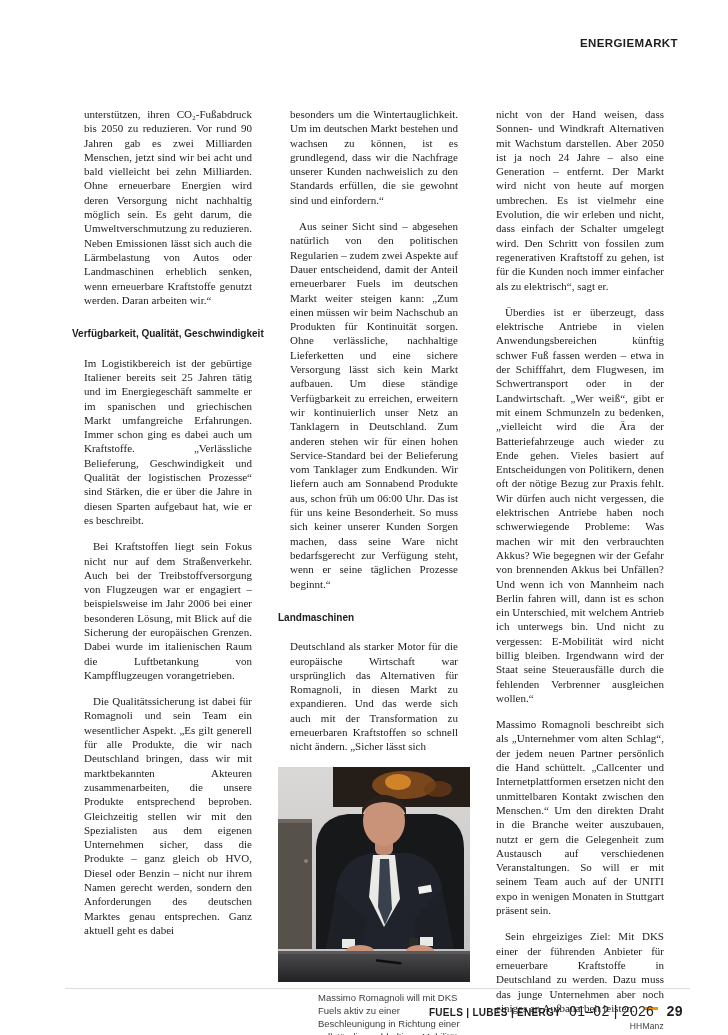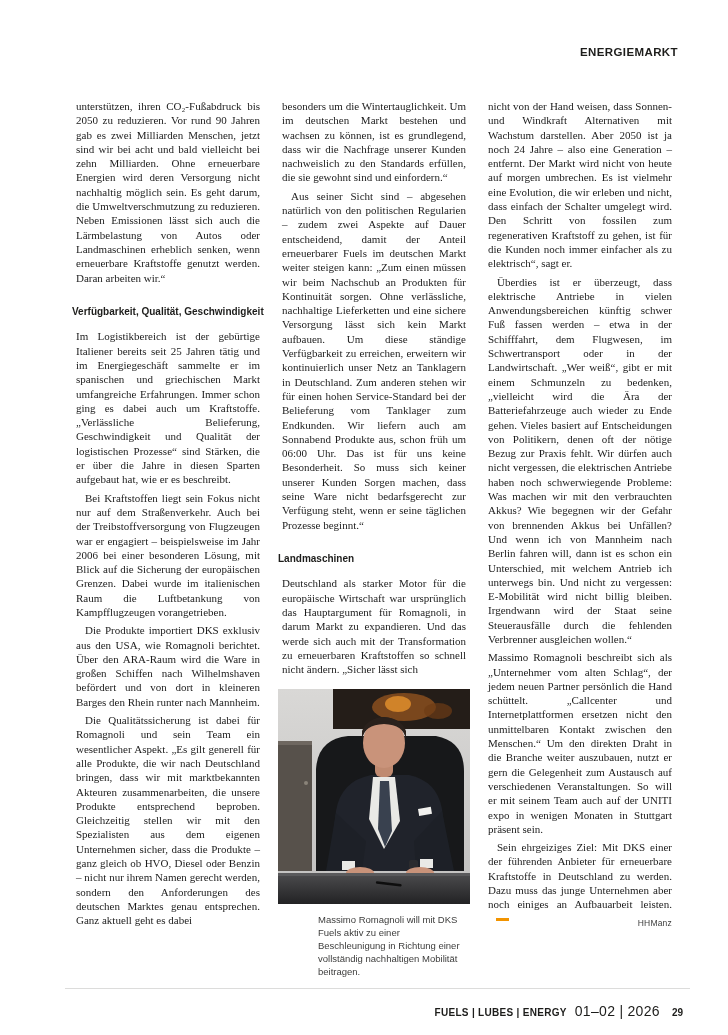--- a/index.html
+++ b/index.html
@@ -1,31 +1,31 @@
 <!DOCTYPE html>
 <html lang="de"><head>
 <meta charset="utf-8">
 <style>
   html,body { margin:0; padding:0; background:#ffffff; }
   .page {
     position:relative; width:728px; height:1035px; background:#ffffff;
     overflow:hidden; font-family:"Liberation Sans", sans-serif;
   }
   .section-label {
-    position:absolute; top:46px; right:50px;
+    position:absolute; top:37px; right:50px;
     font-size:11.5px; font-weight:700; letter-spacing:0.4px; color:#1d1d1b;
   }
   .article {
     position:absolute; top:95px; left:72px; width:604px;
     display:grid; grid-template-columns:repeat(3,1fr); column-gap:14px;
     align-items:start;
   }
   .col { min-width:0; }
   p.body {
-    margin:4px; font-family:"Liberation Serif", "DejaVu Serif", serif;
+    margin:12px; font-family:"Liberation Serif", "DejaVu Serif", serif;
     font-size:11px; line-height:14.3px; color:#1c1c1c;
     text-align:justify; hyphens:auto; -webkit-hyphens:auto;
   }
   p.indent { text-indent:9px; }
   h2.subhead {
     margin:18px 0 8px; font-family:"Liberation Sans", sans-serif;
     font-size:10px; line-height:18.5px; font-weight:700; color:#1d1d1b;
   }
   figure.photo { margin:13px 0 0 0; }
   figure.photo svg { display:block; }
@@ -44,45 +44,44 @@
   .footer-rule {
     position:absolute; left:65px; right:38px; top:988px; height:0;
     border-top:1px solid #dcdcdb;
   }
   .footer {
     position:absolute; left:65px; right:45px; top:1003px;
     display:flex; justify-content:flex-end; align-items:baseline; gap:8px;
   }
   .footer-mag { font-size:10px; font-weight:700; letter-spacing:0.3px; color:#1d1d1b; }
   .footer-issue { font-size:14px; font-weight:400; letter-spacing:0.3px; color:#1d1d1b; }
-  .footer-page { font-size:10px; font-weight:700; color:#1d1d1b; margin-left:4px; }
+  .footer-page { font-size:14px; font-weight:700; color:#1d1d1b; margin-left:4px;font-family:Liberation Mono, monospace; }
 </style>
 </head>
 <body>
 
 <div class="page">
 
   <div class="section-label">ENERGIEMARKT</div>
 
   <main class="article">
 
     <div class="col">
       <p class="body">unterstützen, ihren CO₂-Fußabdruck bis 2050 zu reduzieren. Vor rund 90 Jahren gab es zwei Milliarden Menschen, jetzt sind wir bei acht und bald vielleicht bei zehn Milliarden. Ohne erneuerbare Energien wird deren Versorgung nicht nachhaltig möglich sein. Es geht darum, die Umweltverschmutzung zu reduzieren. Neben Emissionen lässt sich auch die Lärmbelastung von Autos oder Landmaschinen erheblich senken, wenn erneuerbare Kraftstoffe genutzt werden. Daran arbeiten wir.“</p>
       <h2 class="subhead">Verfügbarkeit, Qualität, Geschwindigkeit</h2>
       <p class="body">Im Logistikbereich ist der gebürtige Italiener bereits seit 25 Jahren tätig und im Energiegeschäft sammelte er im spanischen und griechischen Markt umfangreiche Erfahrungen. Immer schon ging es dabei auch um Kraftstoffe. „Verlässliche Belieferung, Geschwindigkeit und Qualität der logistischen Prozesse“ sind Stärken, die er über die Jahre in diesen Sparten aufgebaut hat, wie er es beschreibt.</p>
       <p class="body indent">Bei Kraftstoffen liegt sein Fokus nicht nur auf dem Straßenverkehr. Auch bei der Treibstoffversorgung von Flugzeugen war er engagiert – beispielsweise im Jahr 2006 bei einer besonderen Lösung, mit Blick auf die Sicherung der europäischen Grenzen. Dabei wurde im italienischen Raum die Luftbetankung von Kampfflugzeugen vorangetrieben.</p>
-      <p class="body indent">Die Produkte importiert DKS exklusiv aus den USA, wie Romagnoli berichtet. Über den ARA-Raum wird die Ware in großen Schiffen nach Wilhelmshaven befördert und von dort in kleineren Barges den Rhein runter nach Mannheim.</p>
       <p class="body indent">Die Qualitätssicherung ist dabei für Romagnoli und sein Team ein wesentlicher Aspekt. „Es gilt generell für alle Produkte, die wir nach Deutschland bringen, dass wir mit marktbekannten Akteuren zusammenarbeiten, die unsere Produkte entsprechend beproben. Gleichzeitig stellen wir mit den Spezialisten aus dem eigenen Unternehmen sicher, dass die Produkte – ganz gleich ob HVO, Diesel oder Benzin – nicht nur ihrem Namen gerecht werden, sondern den Anforderungen des deutschen Marktes genau entsprechen. Ganz aktuell geht es dabei</p>
     </div>
 
     <div class="col">
       <p class="body">besonders um die Wintertauglichkeit. Um im deutschen Markt bestehen und wachsen zu können, ist es grundlegend, dass wir die Nachfrage unserer Kunden nachweislich zu den Standards erfüllen, die sie gewohnt sind und einfordern.“</p>
       <p class="body indent">Aus seiner Sicht sind – abgesehen natürlich von den politischen Regularien – zudem zwei Aspekte auf Dauer entscheidend, damit der Anteil erneuerbarer Fuels im deutschen Markt weiter steigen kann: „Zum einen müssen wir beim Nachschub an Produkten für Kontinuität sorgen. Ohne verlässliche, nachhaltige Lieferketten und eine sichere Versorgung lässt sich kein Markt aufbauen. Um diese ständige Verfügbarkeit zu erreichen, erweitern wir kontinuierlich unser Netz an Tanklagern in Deutschland. Zum anderen stehen wir für einen hohen Service-Standard bei der Belieferung vom Tanklager zum Endkunden. Wir liefern auch am Sonnabend Produkte aus, schon früh um 06:00 Uhr. Das ist für uns keine Besonderheit. So muss sich keiner unserer Kunden Sorgen machen, dass seine Ware nicht bedarfsgerecht zur Verfügung steht, wenn er seine täglichen Prozesse beginnt.“</p>
       <h2 class="subhead">Landmaschinen</h2>
-      <p class="body">Deutschland als starker Motor für die europäische Wirtschaft war ursprünglich das Hauptargument für Romagnoli, in darum Markt zu expandieren. Und das werde sich auch mit der Transformation zu erneuerbaren Kraftstoffen so schnell nicht ändern. „Sicher lässt sich</p>
+      <p class="body">Deutschland als starker Motor für die europäische Wirtschaft war ursprünglich das Alternativen für Romagnoli, in diesen Markt zu expandieren. Und das werde sich auch mit der Transformation zu erneuerbaren Kraftstoffen so schnell nicht ändern. „Sicher lässt sich</p>
 
       <figure class="photo">
         <svg viewBox="0 0 192 215" width="192" height="215" xmlns="http://www.w3.org/2000/svg">
           <defs>
             <linearGradient id="wall" x1="0" y1="0" x2="0" y2="1">
               <stop offset="0" stop-color="#d9d8d6"></stop>
               <stop offset="1" stop-color="#c1c0bf"></stop>
             </linearGradient>
             <linearGradient id="desk" x1="0" y1="0" x2="0" y2="1">
               <stop offset="0" stop-color="#4a4a4c"></stop>

